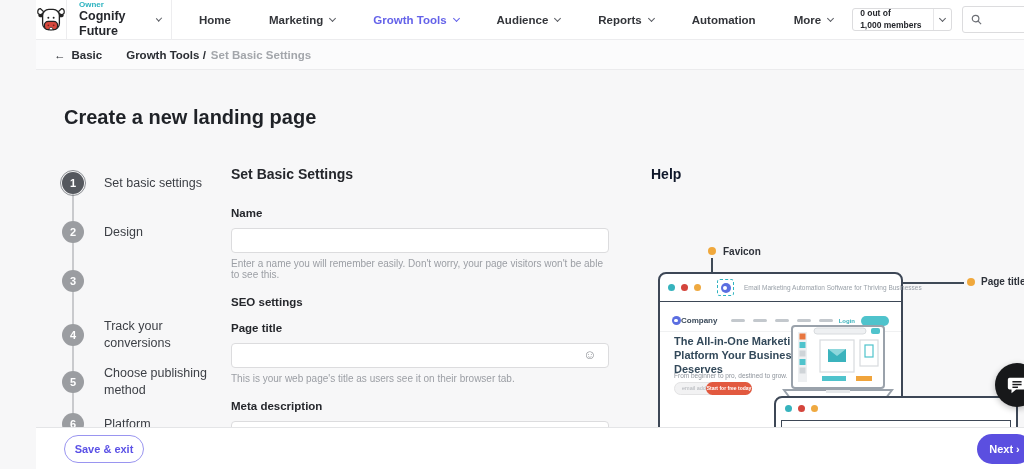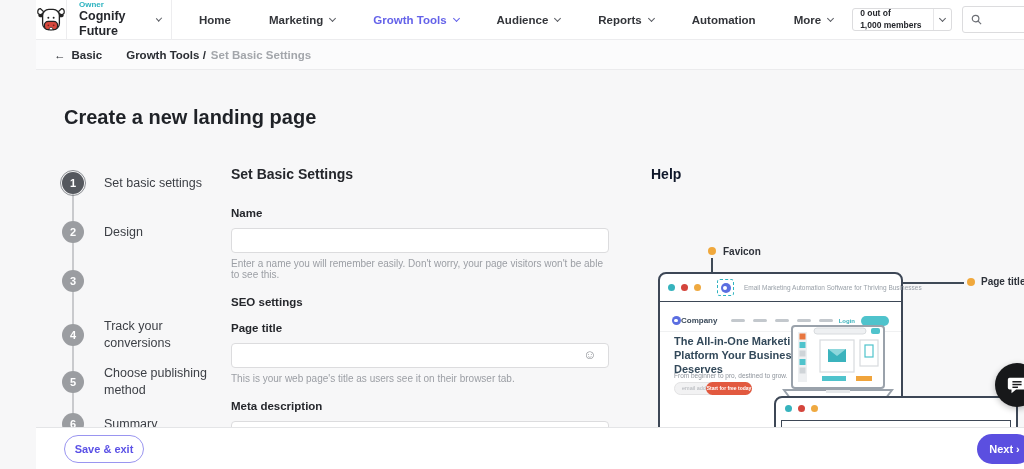--- a/index.html
+++ b/index.html
@@ -207,21 +207,21 @@
     <div class="step" style="top:248px;">
       <span class="step-circle">4</span>
       <span class="step-label">Track your conversions</span>
     </div>
     <div class="step" style="top:295px;">
       <span class="step-circle">5</span>
       <span class="step-label">Choose publishing method</span>
     </div>
     <div class="step" style="top:343px;">
       <span class="step-circle">6</span>
-      <span class="step-label">Summary</span>
+      <span class="step-label">Platform</span>
     </div>
 
     <div class="form-col">
       <div class="form-title">Set Basic Settings</div>
 
       <div class="fld-label" style="top:137px;">Name</div>
       <input class="txt-input" style="top: 158px;">
       <div class="fld-help" style="top:188px;">Enter a name you will remember easily. Don't worry, your page visitors won't be able to see this.</div>
 
       <div class="fld-label" style="top:226px;">SEO settings</div>

